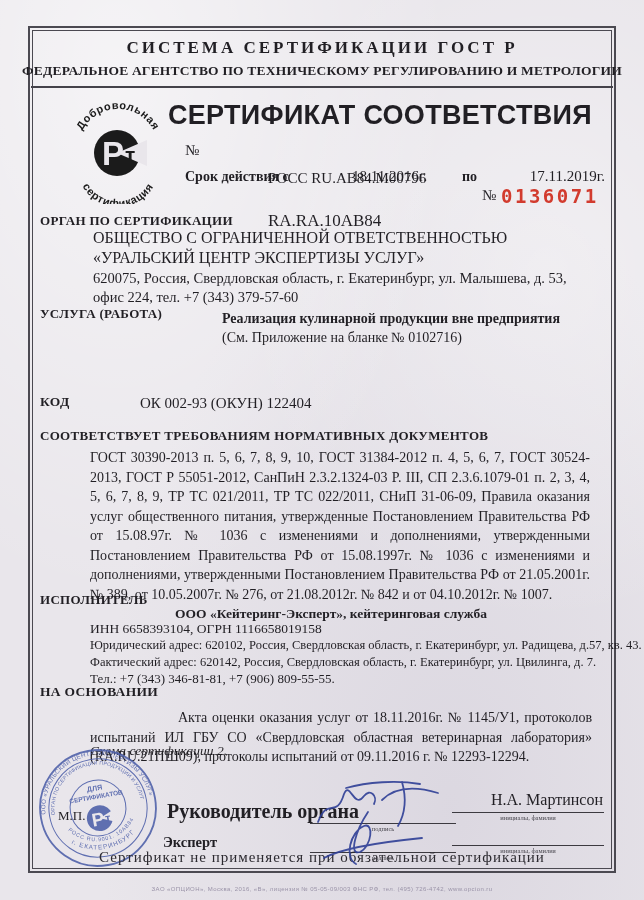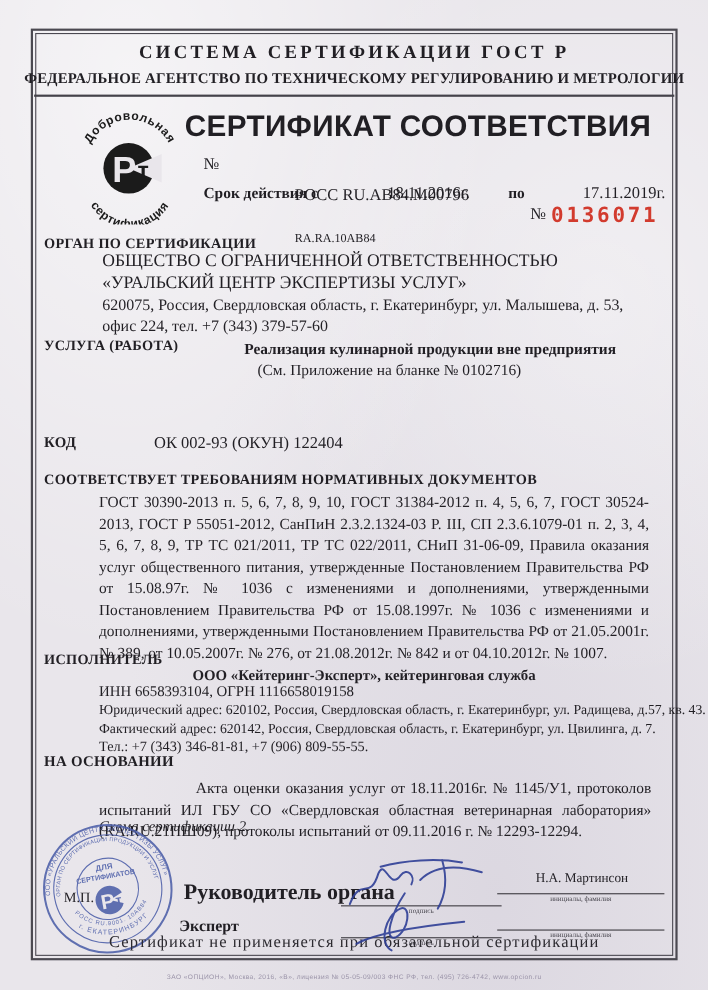--- a/index.html
+++ b/index.html
@@ -22,43 +22,43 @@
   .num-label{top:142px;left:185px;font-size:15px;}
   .num-value{top:142px;left:268px;font-size:15px;margin-top:28px;}
   .val-label{top:169px;left:185px;font-weight:bold;font-size:14px;}
   .val-from{top:168px;left:352px;font-size:15px;}
   .val-po{top:169px;left:462px;font-weight:bold;font-size:14px;}
   .val-to{top:168px;left:500px;width:105px;text-align:right;font-size:15px;}
   .serial-label{top:187px;left:482px;font-size:15px;}
   .serial-value{top:185px;left:501px;font-family:"DejaVu Sans Mono",monospace;font-weight:bold;font-size:19px;letter-spacing:2.5px;color:#d23b2e;}
   .sec-label{font-weight:bold;font-size:13px;letter-spacing:.3px;}
   .body-label{top:213px;left:40px;}
-  .body-code{top:211px;left:268px;font-size:11px;}
+  .body-code{top:211px;left:268px;font-size:17px;}
   .body-name{top:228px;left:93px;width:500px;font-size:16px;line-height:20px;}
   .body-addr{top:269px;left:93px;width:508px;font-size:14.5px;line-height:19px;}
   .service-label{top:306px;left:40px;}
   .service-name{top:311px;left:222px;font-weight:bold;font-size:14px;}
-  .service-note{top:330px;left:222px;font-size:14px;margin-left:12px;}
+  .service-note{top:330px;left:222px;font-size:14px;}
   .code-label{top:394px;left:40px;font-size:13.5px;}
   .code-value{top:395px;left:140px;font-size:15px;}
   .comp-label{top:428px;left:40px;}
   .norm-text{top:448px;left:90px;width:500px;font-size:14px;line-height:19.5px;text-align:justify;}
   .exec-label{top:592px;left:40px;}
   .exec-name{top:606px;left:175px;font-weight:bold;font-size:13.5px;}
   .exec-inn{top:621px;left:90px;font-size:13.5px;}
   .exec-legal{top:638px;left:90px;font-size:12.5px;}
   .exec-actual{top:655px;left:90px;font-size:12.5px;}
   .exec-phone{top:671px;left:90px;font-size:13px;}
   .basis-label{top:684px;left:40px;font-size:13.5px;}
   .basis-text{top:684px;left:90px;width:502px;font-size:14px;line-height:19.5px;text-align:justify;text-indent:88px;margin-top:24px;}
   .scheme{top:743px;left:90px;font-style:italic;font-size:13.5px;}
   .stamp{left:36px;top:746px;transform:rotate(-10deg);opacity:.88;}
   .mp{top:808px;left:58px;font-size:13px;z-index:5;}
   .head-label{top:800px;left:167px;font-weight:bold;font-size:20px;}
-  .head-name{top:791px;left:455px;width:148px;text-align:center;font-size:12px;}
+  .head-name{top:791px;left:455px;width:148px;text-align:right;font-size:16px;}
   .uline1{top:812px;left:452px;width:152px;border-top:1px solid #3c3a40;}
   .ucap1{top:814px;left:452px;width:152px;text-align:center;font-size:6.5px;color:#4a4850;}
   .sline1{top:823px;left:310px;width:146px;border-top:1px solid #3c3a40;}
   .scap1{top:825px;left:310px;width:146px;text-align:center;font-size:6.5px;color:#4a4850;}
   .expert-label{top:834px;left:163px;font-weight:bold;font-size:14.5px;}
   .expert-name{top:824px;left:455px;width:148px;text-align:center;font-size:14px;}
   .uline2{top:845px;left:452px;width:152px;border-top:1px solid #3c3a40;}
   .ucap2{top:847px;left:452px;width:152px;text-align:center;font-size:6.5px;color:#4a4850;}
   .sline2{top:852px;left:310px;width:146px;border-top:1px solid #3c3a40;}
   .scap2{top:854px;left:310px;width:146px;text-align:center;font-size:6.5px;color:#4a4850;}

